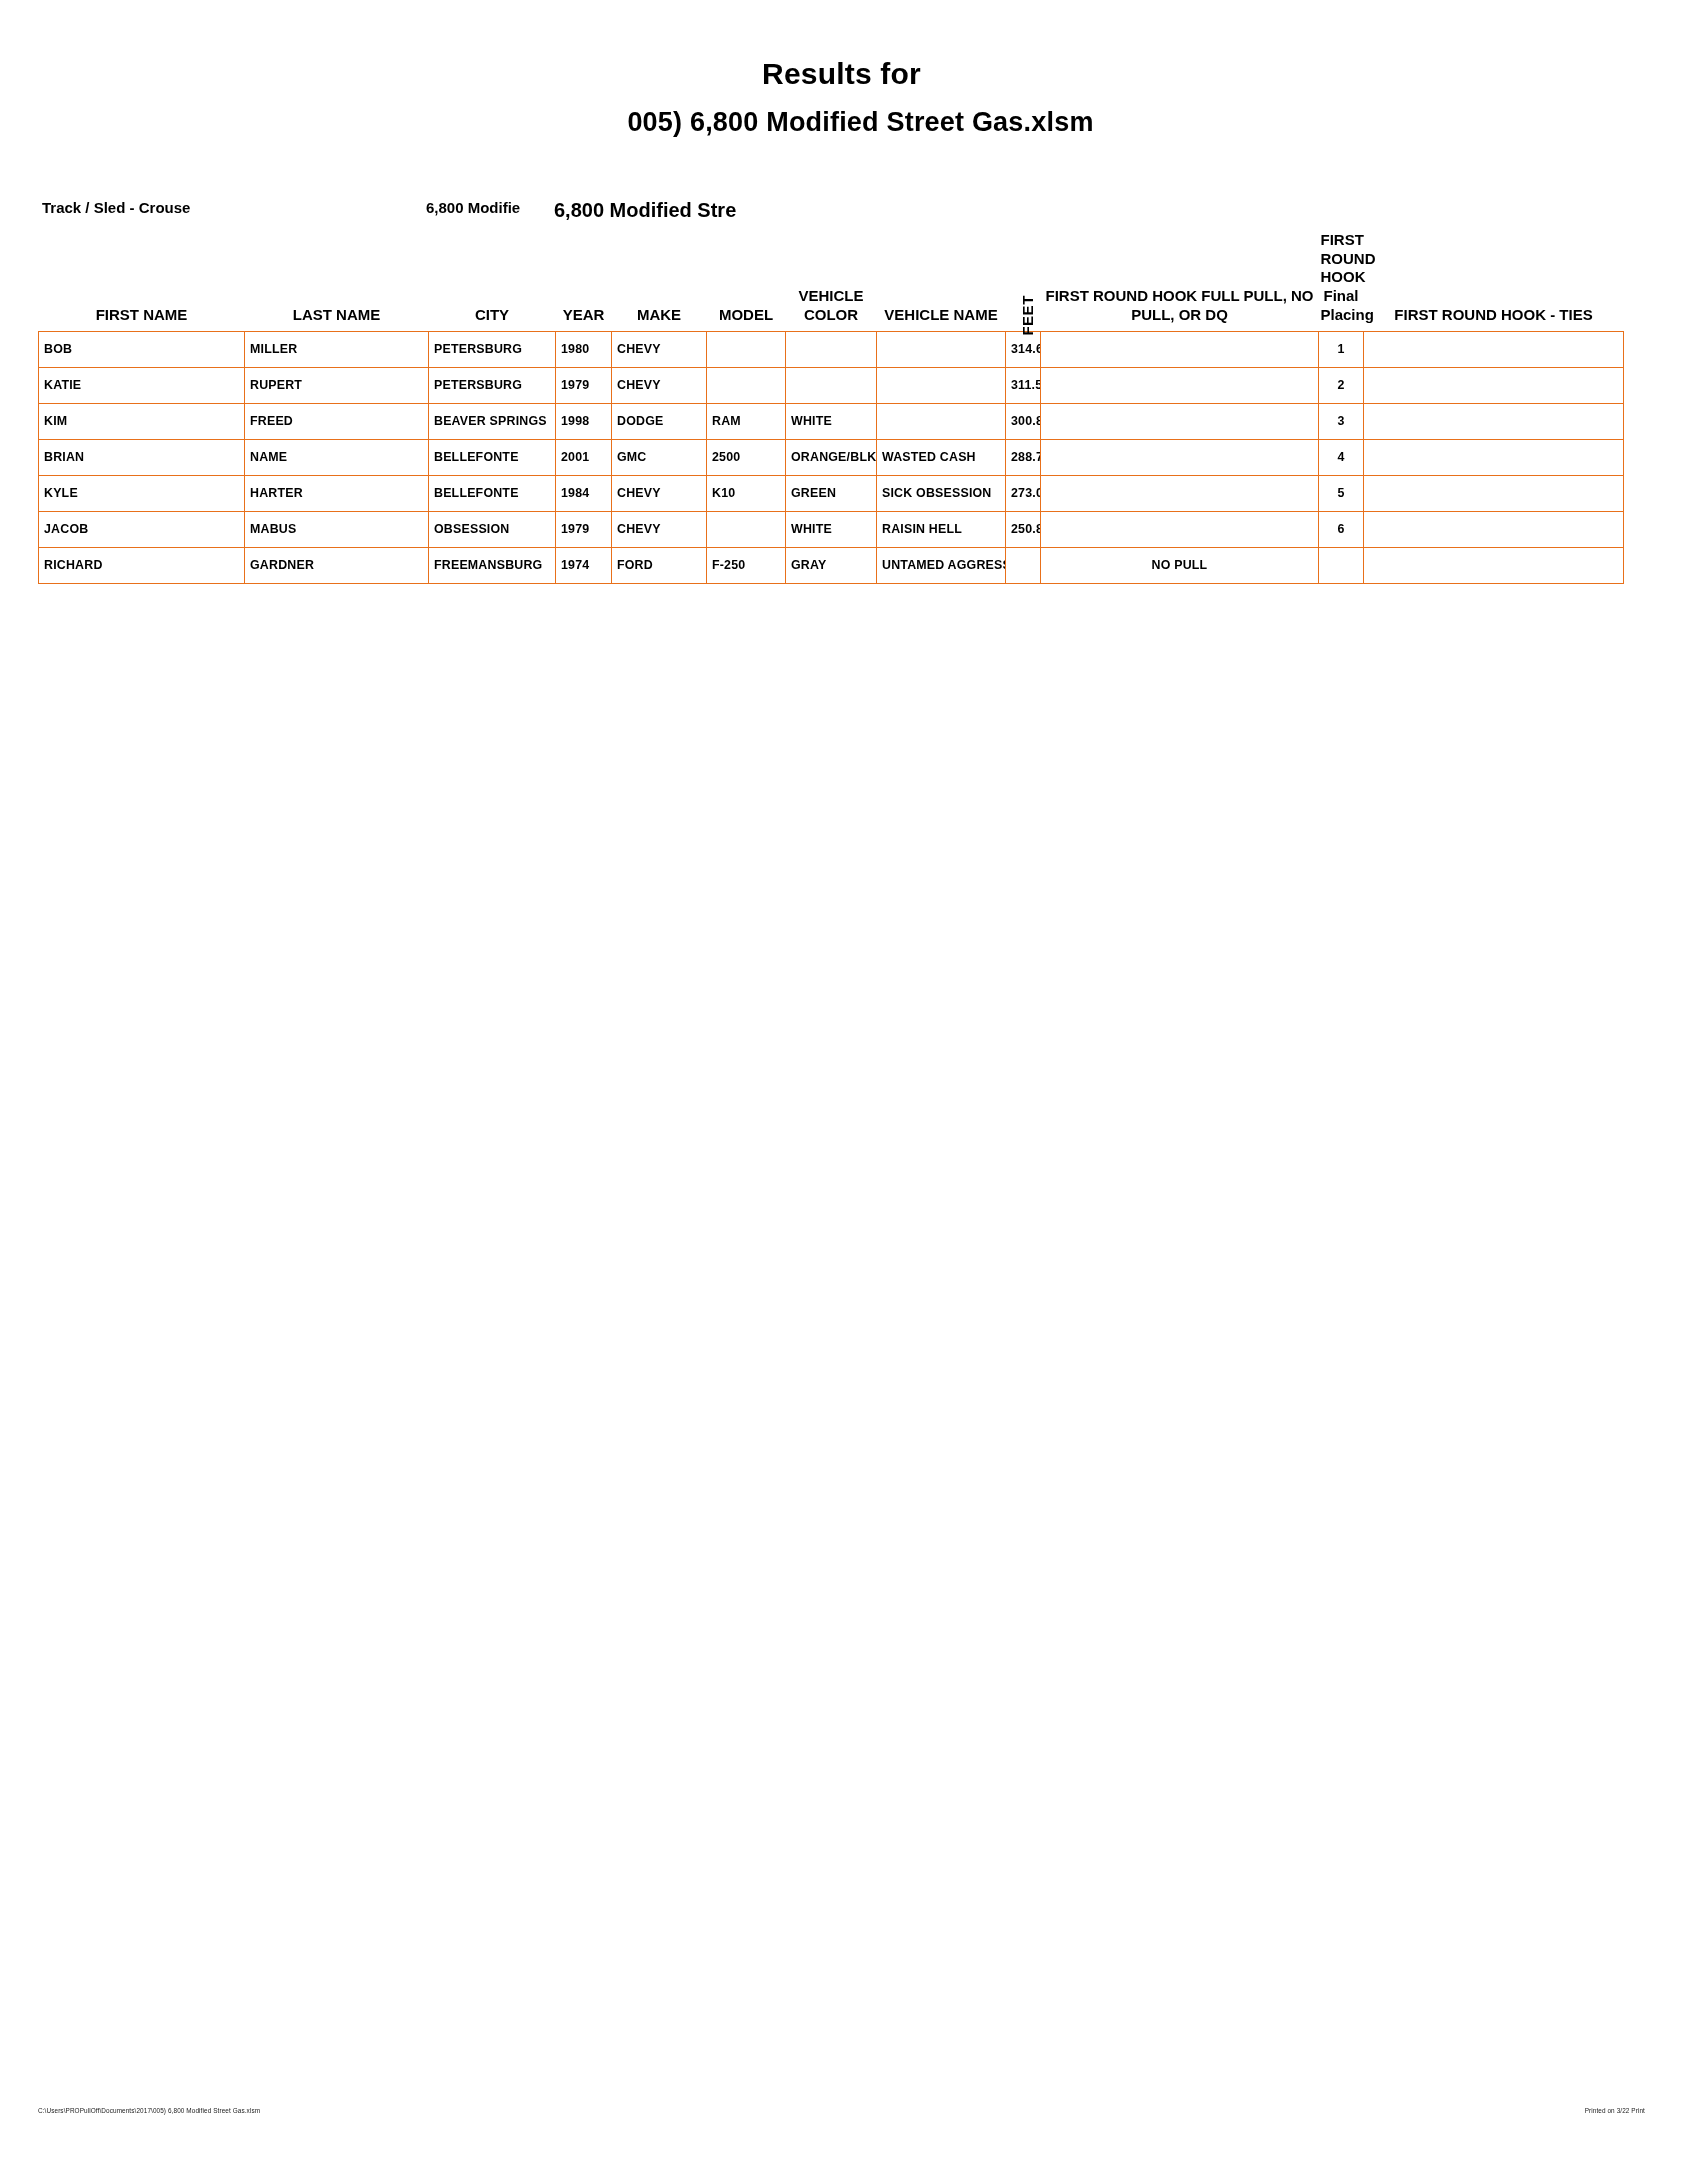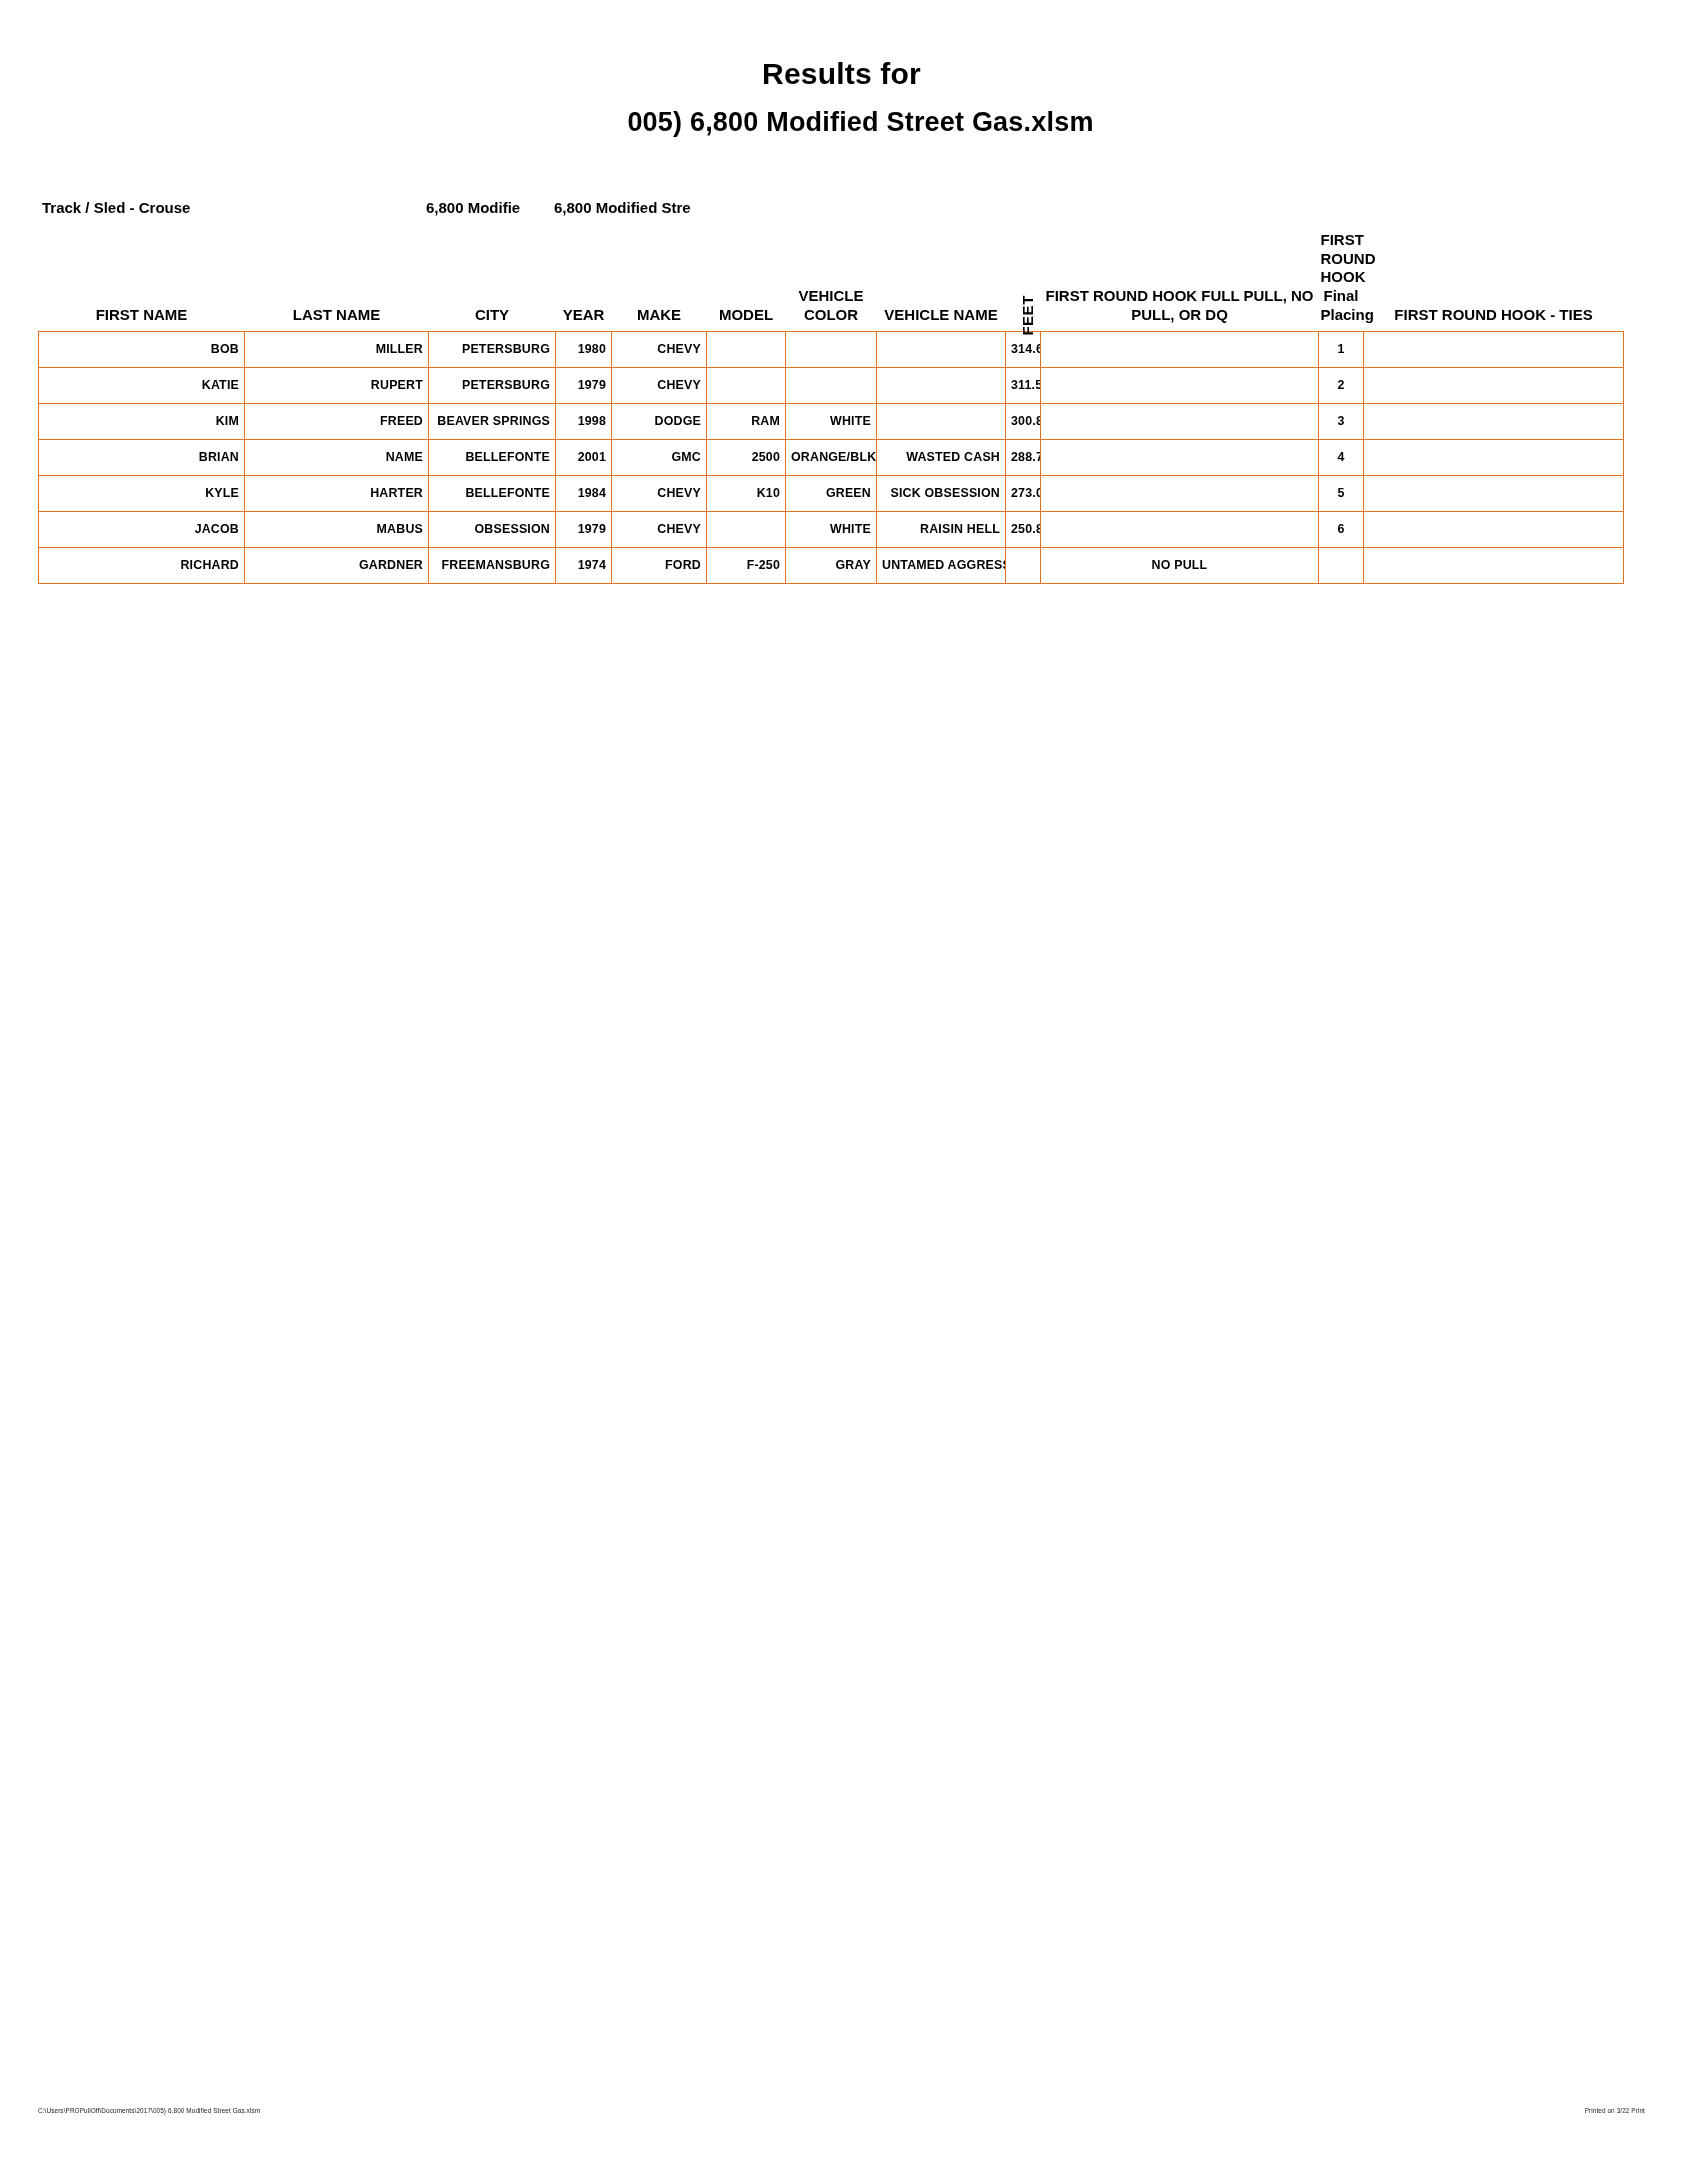--- a/index.html
+++ b/index.html
@@ -63,21 +63,21 @@
     position: absolute;
     left: 426px;
     top: 0;
     font-size: 15px;
     font-weight: bold;
   }
   .meta-mid2 {
     position: absolute;
     left: 554px;
     top: 0;
-    font-size: 15px;
+    font-size: 20px;
     font-weight: bold;
   }
 
   table.results {
     margin: 10px 0 0 38px;
     border-collapse: collapse;
     table-layout: fixed;
     width: 1585px;
   }
   table.results col.c-first   { width: 206px; }
@@ -131,21 +131,21 @@
     height: 35px;
     padding: 0 5px;
     vertical-align: middle;
     white-space: nowrap;
     overflow: hidden;
     text-overflow: clip;
     letter-spacing: 0.2px;
   }
   td.c-center { text-align: center; }
   td.c-right  { text-align: right; }
-  td.c-left   { text-align: right; }
+  td.c-left   { text-align: left; }
 
   .footer {
     position: absolute;
     left: 38px;
     right: 38px;
     bottom: 57px;
     height: 14px;
   }
   .footer-left {
     position: absolute;

